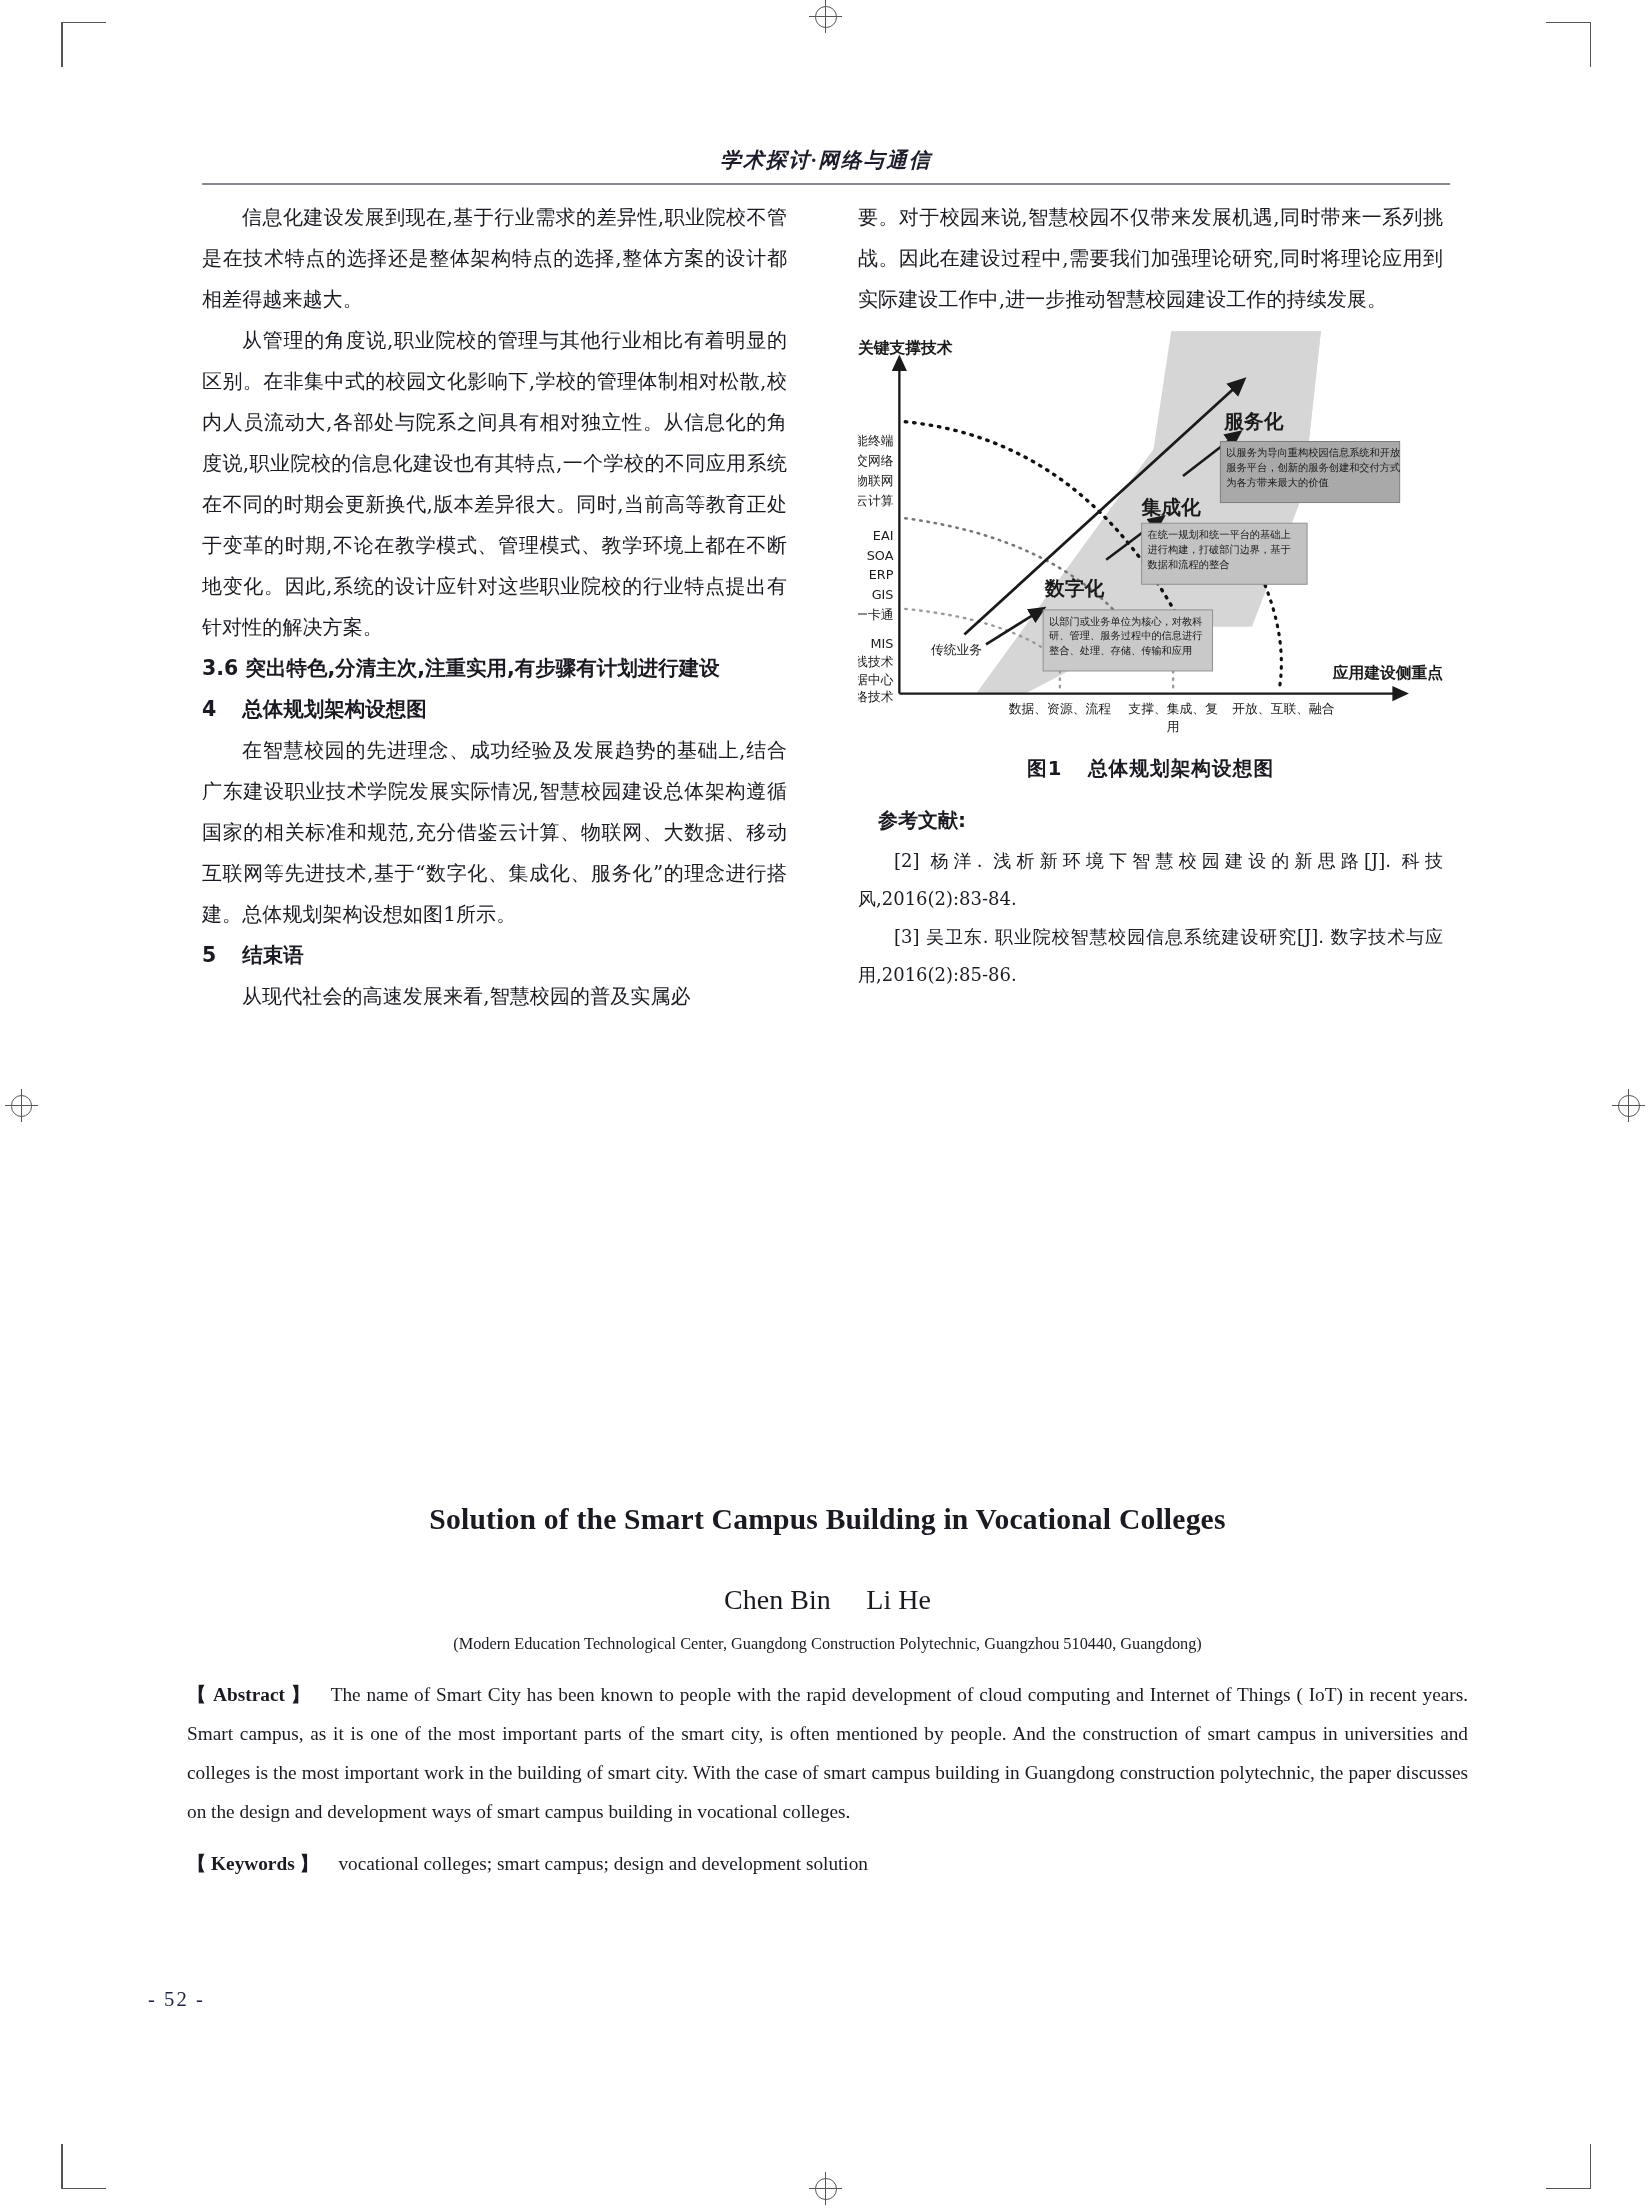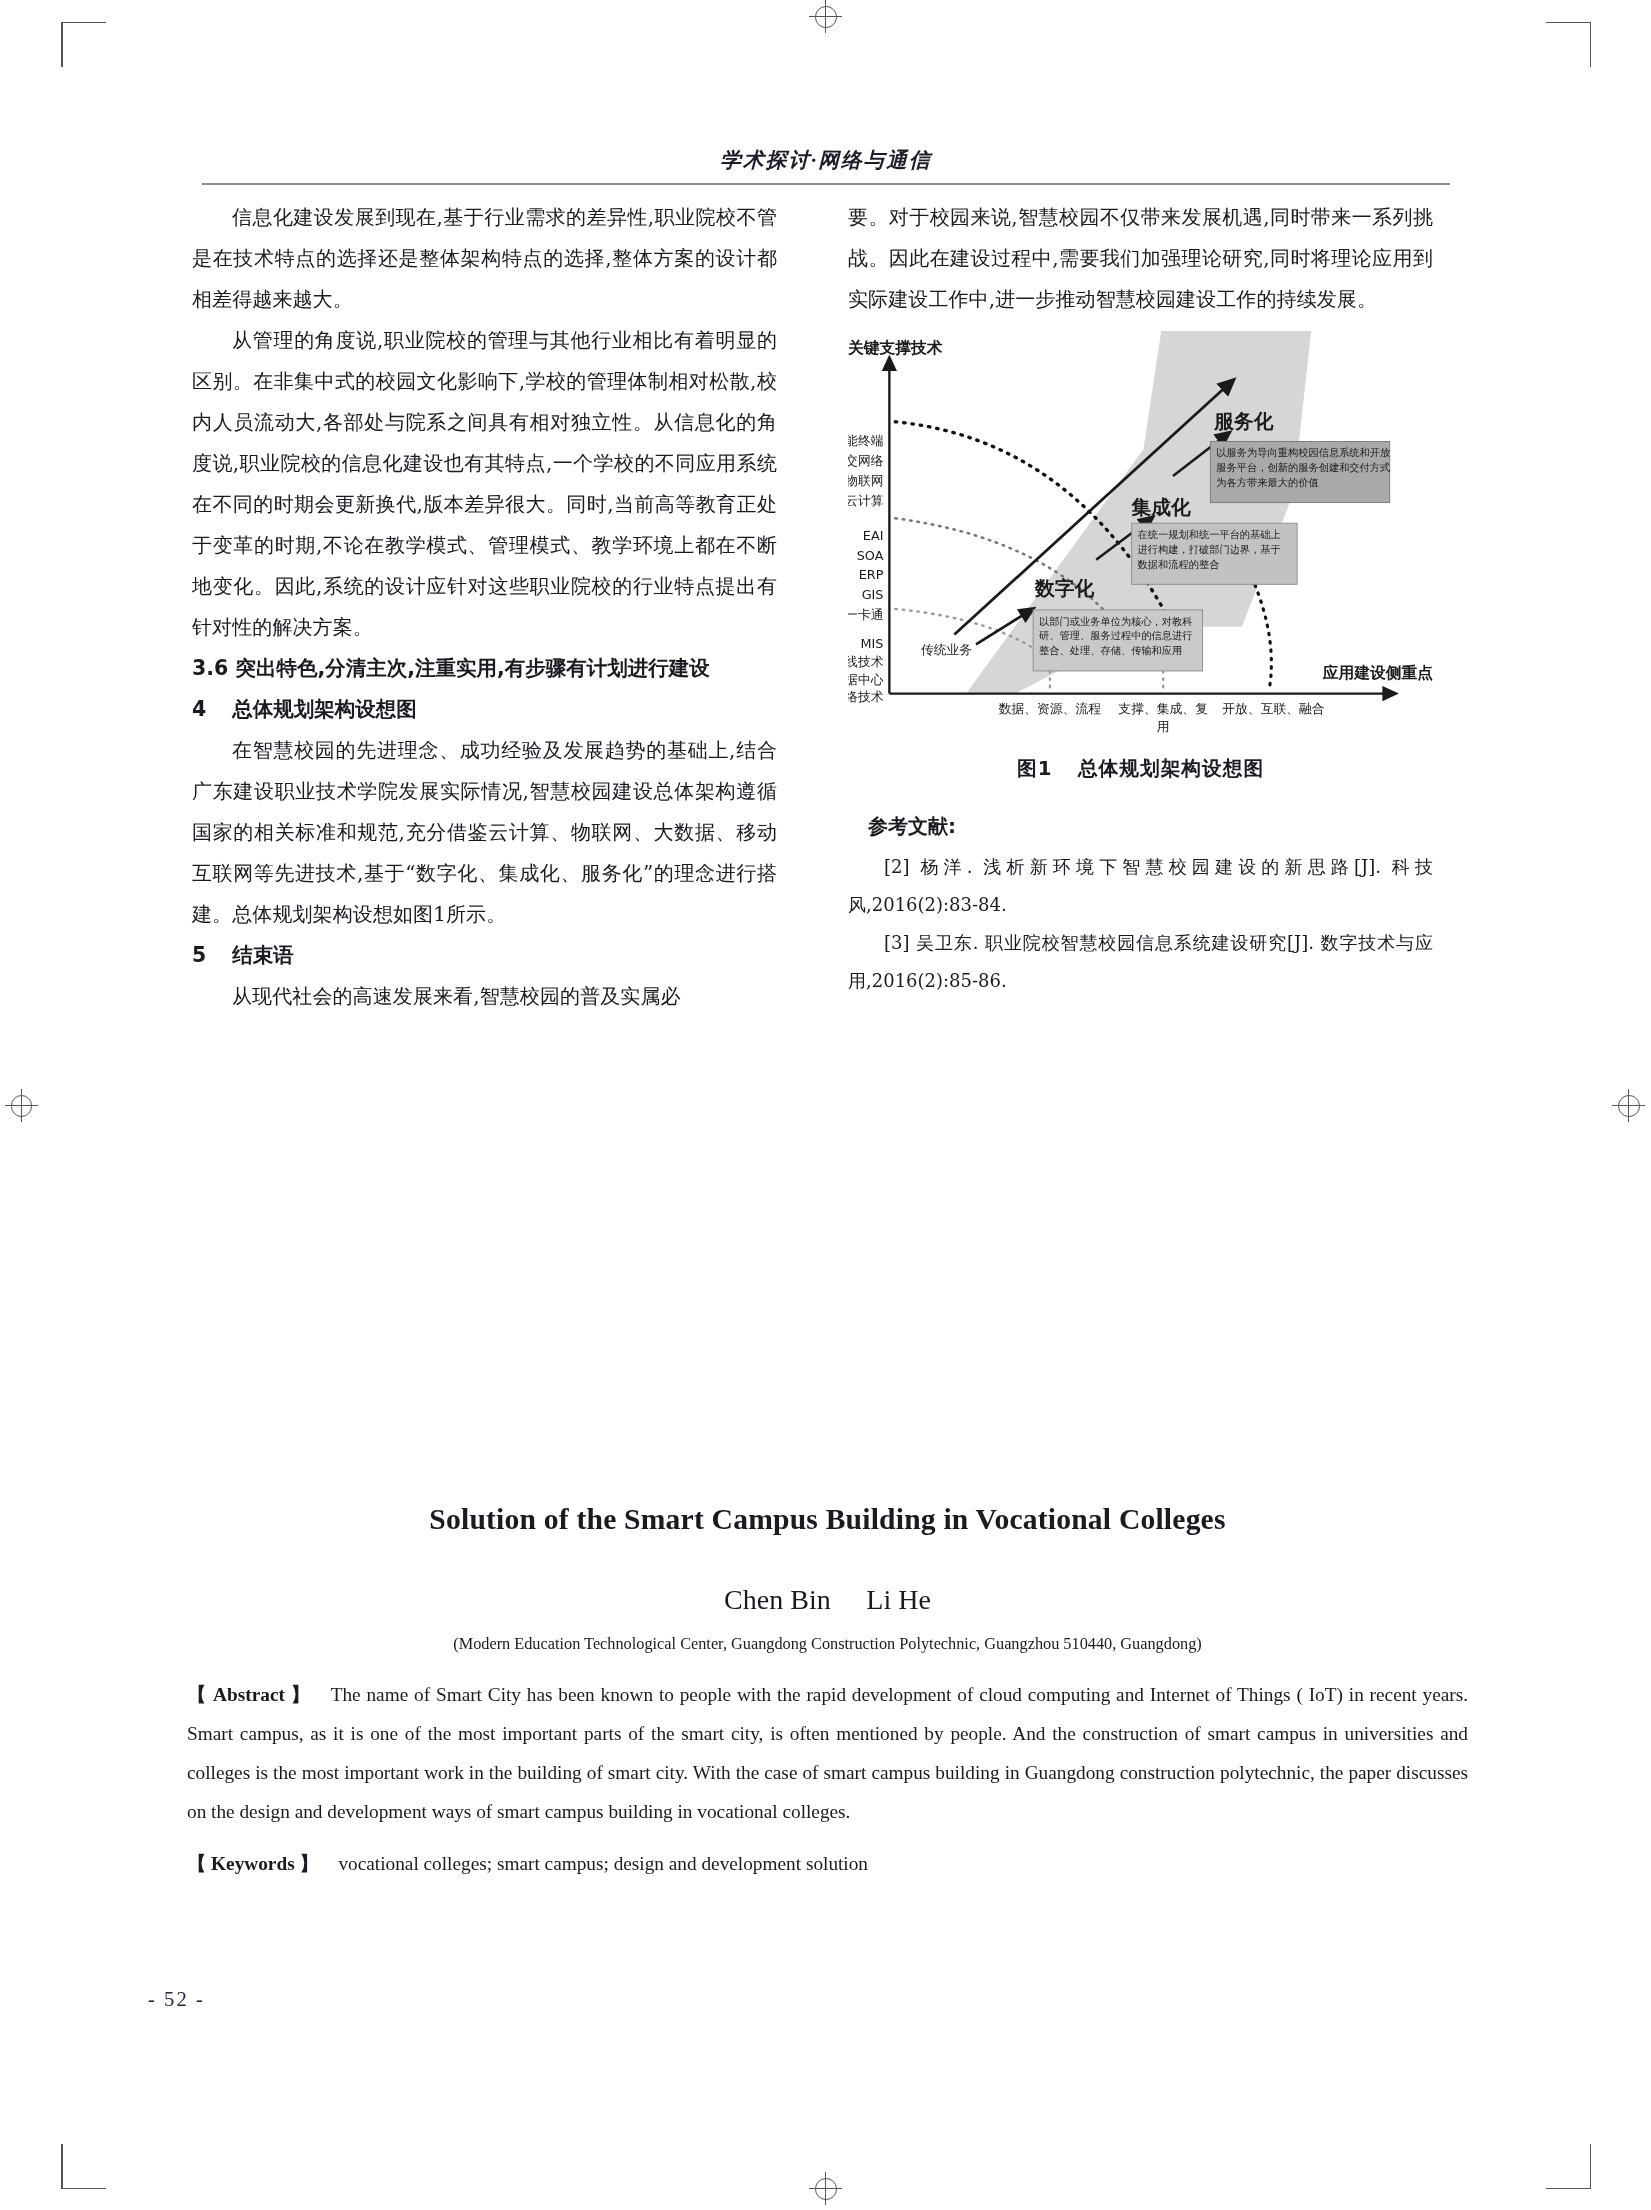--- a/index.html
+++ b/index.html
@@ -41,21 +41,21 @@
     font-family:"Liberation Serif","DejaVu Serif",serif;
     font-size:20.7px; font-weight:bold; font-style:italic;
     letter-spacing:2px; color:#1c1c2a;
   }
   .runhead .rh-rule {
     margin-top:8.9px; height:2px; background:#8b8b93;
   }
 
   
   .cols {
-    position:absolute; left:192px; top:197px;
+    position:absolute; left:202px; top:197px;
     width:1271px; height:1113px;
     display:flex; gap:71px;
   }
   .col { width:585px; position:relative; }
 
   p.cn {
     margin:0;
     font-size:20px;
     line-height:41px;
     text-align:justify;
@@ -287,21 +287,21 @@
           <text class="fg-t" x="432" y="388">开放、互联、融合</text>
         </g>
       </svg>
 
       <div class="figcap">
         <span class="capnum">图1</span>
         <span>总体规划架构设想图</span>
       </div>
     </div>
 
-    <div style="margin-top:25px;">
+    <div style="margin-top:19px;">
       <div class="refs-title">参考文献:</div>
       <p class="ref">[2] 杨洋.  浅析新环境下智慧校园建设的新思路[J].  科技风,2016(2):83-84.</p>
       <p class="ref">[3] 吴卫东.  职业院校智慧校园信息系统建设研究[J].  数字技术与应用,2016(2):85-86.</p>
     </div>
   </div>
 </div>
 
 <div class="en-block">
   <h1 class="en-title">Solution of the Smart Campus Building in Vocational Colleges</h1>
   <div class="en-authors">

